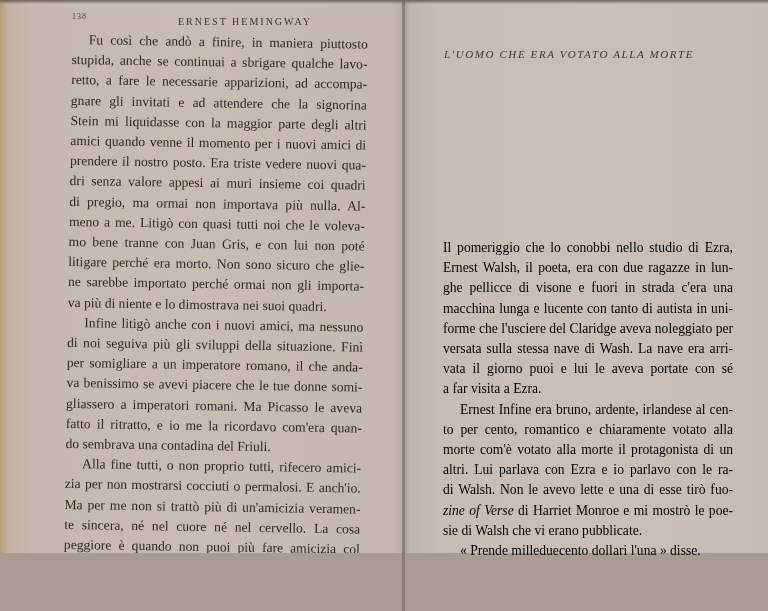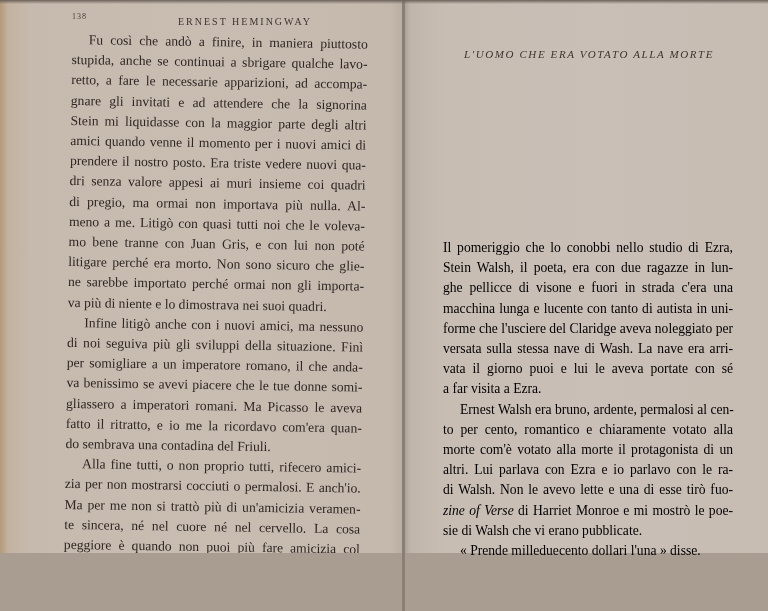--- a/index.html
+++ b/index.html
@@ -41,21 +41,21 @@
   .text-block {
     position: absolute; font-size: 13.6px; line-height: 20.2px; text-align: justify;
   }
   .text-block p { margin: 0; }
   .text-block .line { display: block; text-align: justify; text-align-last: justify; white-space: nowrap; }
   .text-block .line.last { text-align-last: left; }
   .indent { padding-left: 17px; }
   .left-block { left: 72px; top: 30px; width: 296px; transform: rotate(0.9deg); transform-origin: left top; }
   .right-block { left: 443px; top: 238px; width: 290px; }
   .chapter-title {
-    position: absolute; left: 464px; top: 48px; font-size: 11px; letter-spacing: 1.6px; color: #3d3530;
+    position: absolute; left: 444px; top: 48px; font-size: 11px; letter-spacing: 1.6px; color: #3d3530;
     font-style: italic;
   }
   .italic { font-style: italic; }
 </style>
 </head>
 <body>
 
 <div class="spread">
   <div class="page page-left">
     <div class="folio">138</div>
@@ -95,30 +95,30 @@
         <span class="line last">cervello. Ma in effetti era più complicato di così.</span>
       </p>
     </div>
   </div>
 
   <div class="page page-right"></div>
   <div class="chapter-title">L'UOMO CHE ERA VOTATO ALLA MORTE</div>
   <div class="text-block right-block">
     <p>
       <span class="line">Il pomeriggio che lo conobbi nello studio di Ezra,</span>
-      <span class="line">Stein Walsh, il poeta, era con due ragazze in lun-</span>
+      <span class="line">Ernest Walsh, il poeta, era con due ragazze in lun-</span>
       <span class="line">ghe pellicce di visone e fuori in strada c'era una</span>
       <span class="line">macchina lunga e lucente con tanto di autista in uni-</span>
       <span class="line">forme che l'usciere del Claridge aveva noleggiato per</span>
       <span class="line">versata sulla stessa nave di Wash. La nave era arri-</span>
       <span class="line">vata il giorno puoi e lui le aveva portate con sé</span>
       <span class="line last">a far visita a Ezra.</span>
     </p>
     <p>
-      <span class="line indent">Ernest Walsh era bruno, ardente, permalosi al cen-</span>
+      <span class="line indent">Ernest Infine era bruno, ardente, irlandese al cen-</span>
       <span class="line">to per cento, romantico e chiaramente votato alla</span>
       <span class="line">morte com'è votato alla morte il protagonista di un</span>
       <span class="line">altri. Lui parlava con Ezra e io parlavo con le ra-</span>
       <span class="line">di Walsh. Non le avevo lette e una di esse tirò fuo-</span>
       <span class="line"><span class="italic">zine of Verse</span><span> di Harriet Monroe e mi mostrò le poe-</span></span>
       <span class="line last">sie di Walsh che vi erano pubblicate.</span>
     </p>
     <p>
       <span class="line indent last">« Prende milleduecento dollari l'una » disse.</span>
     </p>

